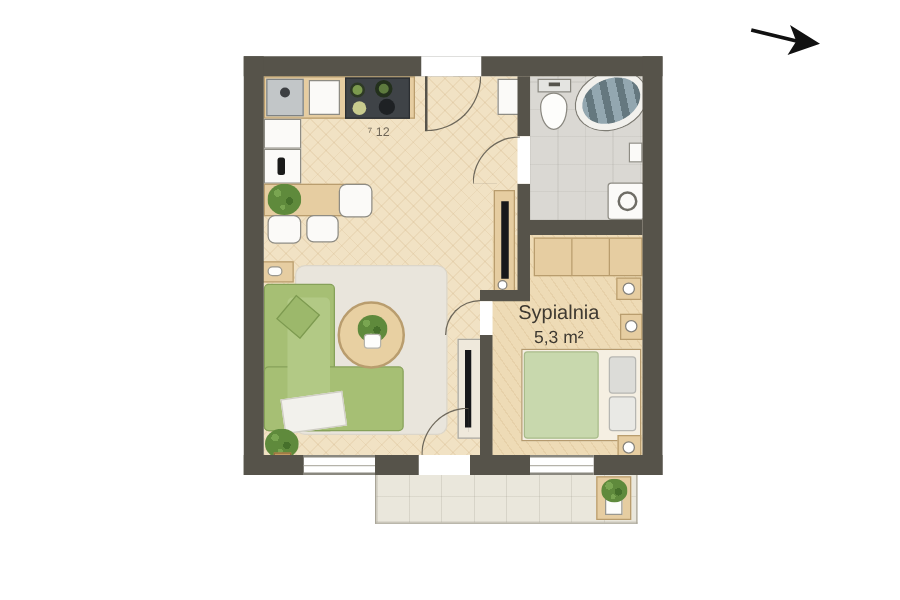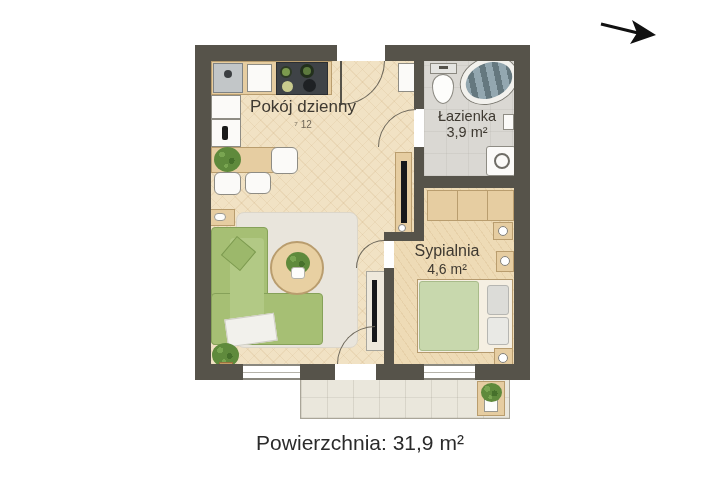--- a/index.html
+++ b/index.html
@@ -147,27 +147,21 @@
   <div class="window" style="left:243px;top:364px;width:57px;height:16px;">
       <div class="mid"></div>
     </div>
   <div class="gap" style="left:335px;top:364px;width:41px;height:16px;"></div>
   <div class="arc" style="left:337px;top:326px;width:38px;height:38px;border-left-width:1.5px;border-top-width:1.5px;border-radius:100% 0 0 0;"></div>
   <div class="window" style="left:424px;top:364px;width:51px;height:16px;">
       <div class="mid"></div>
     </div>
 
   <div class="label rm1" style="left:303px;top:98px;">
-    <div>Pokój dzienny</div>
     <div class="note">⁷ 12</div>
-  </div>
-  <div class="label rm2" style="left:467px;top:108px;">
-    <div>Łazienka</div>
-    <div>3,9 m²</div>
   </div>
   <div class="label rm2" style="left:447px;top:242px;font-size:16px;line-height:18px;text-align:center;">
     <div>Sypialnia</div>
-    <div style="font-size:14px;">4,6 m²</div>
+    <div style="font-size:14px;">5,3 m²</div>
   </div>
 
-  <div class="caption">Powierzchnia: 31,9 m²</div>
 
 </div>
 
 </body></html>

